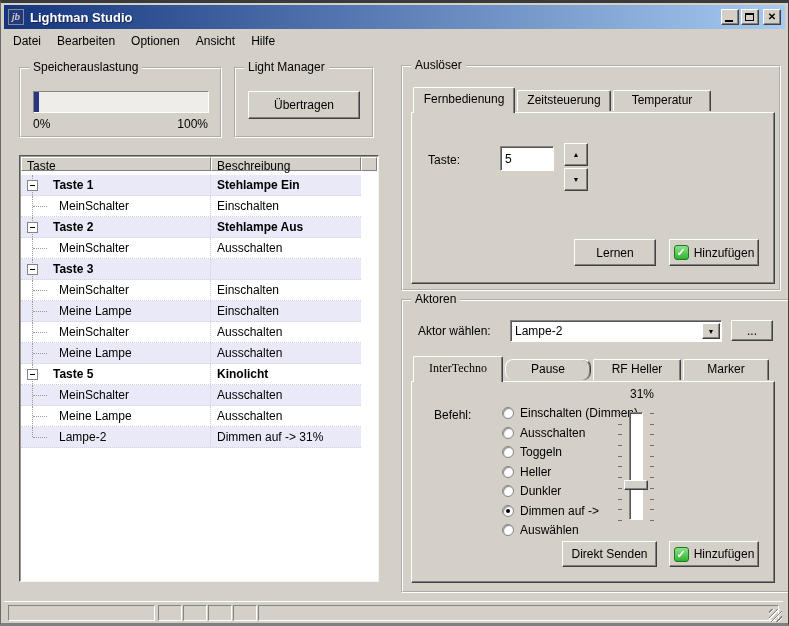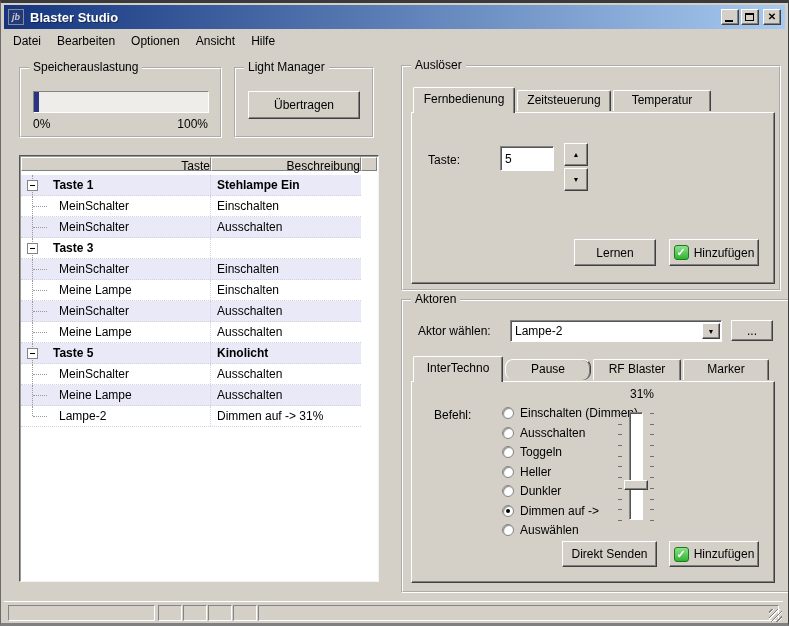--- a/index.html
+++ b/index.html
@@ -41,21 +41,21 @@
   
   .progress-outer { position:absolute; left:12px; top:22px; width:176px; height:22px;
                     background:#efede9; border:1px solid; border-color:#848484 #fff #fff #848484; }
   .progress-fill { height:100%; background:#2b3480; }
   .pct-row { position:absolute; left:12px; right:12px; top:48px; display:flex; justify-content:space-between; }
 
   
   .treelist { position:absolute; left:18px; top:152px; width:360px; height:427px; background:#fff;
               border:1px solid; border-color:#565656 #f4f4f4 #f4f4f4 #565656;
               box-shadow:inset 1px 1px 0 #9a9a9a; overflow:hidden; }
-  .theader { position:absolute; left:1px; top:1px; right:1px; height:14px; display:flex;text-align:right; }
+  .theader { position:absolute; left:1px; top:1px; right:1px; height:14px; display:flex; }
   .hcell { background:#d4d0c8; border:1px solid; border-color:#fff #808080 #808080 #fff;
            padding:1px 0 0 5px; }
   .hc1 { width:190px; } .hc2 { width:150px; } .hc3 { flex:1; }
   .trows { position:absolute; left:1px; top:19px; width:340px; }
   .trow { position:relative; width:340px; height:21px; display:flex;
           border-bottom:1px dotted #d2d2e0; }
   .trow:nth-child(odd) { background:#e9e9f7; }
   .trow::before { content:""; position:absolute; left:11px; top:0; bottom:0;
                   border-left:1px dotted #9a9a9a; }
   .trow.last::before { bottom:10px; }
@@ -119,21 +119,21 @@
           background:repeating-linear-gradient(135deg, transparent 0 2px, #808080 2px 3px, #fff 3px 4px); }
   label, span, div { cursor:default; }
 </style>
 </head>
 <body>
 
 <div class="window">
 
   <div class="titlebar">
     <div class="app-icon">jb</div>
-    <div class="title-text">Blaster Studio</div>
+    <div class="title-text">Lightman Studio</div>
     <div class="winbtns">
       <div class="winbtn">
           <span class="glyph-min"></span>
         </div>
       <div class="winbtn">
           <span class="glyph-max"></span>
         </div>
       <div class="winbtn close"><span>✕</span></div>
     </div>
   </div>
@@ -172,20 +172,24 @@
     </div>
     <div class="trows">
       <div class="trow parent">
         <div class="tc1"><span class="expander"></span><span class="tlabel">Taste 1</span></div>
         <div class="tc2">Stehlampe Ein</div>
       </div>
       <div class="trow child">
         <div class="tc1"><span class="tlabel">MeinSchalter</span></div>
         <div class="tc2">Einschalten</div>
       </div>
+      <div class="trow parent">
+        <div class="tc1"><span class="expander"></span><span class="tlabel">Taste 2</span></div>
+        <div class="tc2">Stehlampe Aus</div>
+      </div>
       <div class="trow child">
         <div class="tc1"><span class="tlabel">MeinSchalter</span></div>
         <div class="tc2">Ausschalten</div>
       </div>
       <div class="trow parent">
         <div class="tc1"><span class="expander"></span><span class="tlabel">Taste 3</span></div>
       </div>
       <div class="trow child">
         <div class="tc1"><span class="tlabel">MeinSchalter</span></div>
         <div class="tc2">Einschalten</div>
@@ -251,23 +255,23 @@
     <span class="grouplabel">Aktoren</span>
     <span style="position:absolute; left:15px; top:23px;">Aktor wählen:</span>
     <div class="combo" style="left:107px; top:19px; width:212px; height:22px;">
       <span class="combo-text">Lampe-2</span>
       <span class="combo-btn">▼</span>
     </div>
     <div class="btn" style="left:328px; top:19px; width:42px; height:21px;">
       <span>...</span>
     </div>
     <div class="tabstrip" style="left:8px; top:55px; width:364px;">
-      <div class="tab active" style="left:2px; width:90px;">InterTechno</div>
+      <div class="tab active" style="left:2px; width:90px;font-family:Liberation Serif, serif;">InterTechno</div>
       <div class="tab inactive" style="left:94px; width:86px;border-radius:8px;">Pause</div>
-      <div class="tab inactive" style="left:182px; width:88px;">RF Blaster</div>
+      <div class="tab inactive" style="left:182px; width:88px;">RF Heller</div>
       <div class="tab inactive" style="left:272px; width:86px;">Marker</div>
     </div>
     <div class="tabpanel" style="left:8px; top:80px; width:364px; height:202px;">
       <span style="position:absolute; left:210px; top:5px; width:40px; text-align:center;">31%</span>
       <span style="position:absolute; left:22px; top:26px;">Befehl:</span>
 
       <div class="cmdrow" style="top:23px;">
           <span class="radio"></span>
           <span>Einschalten (Dimmen)</span>
         </div>

